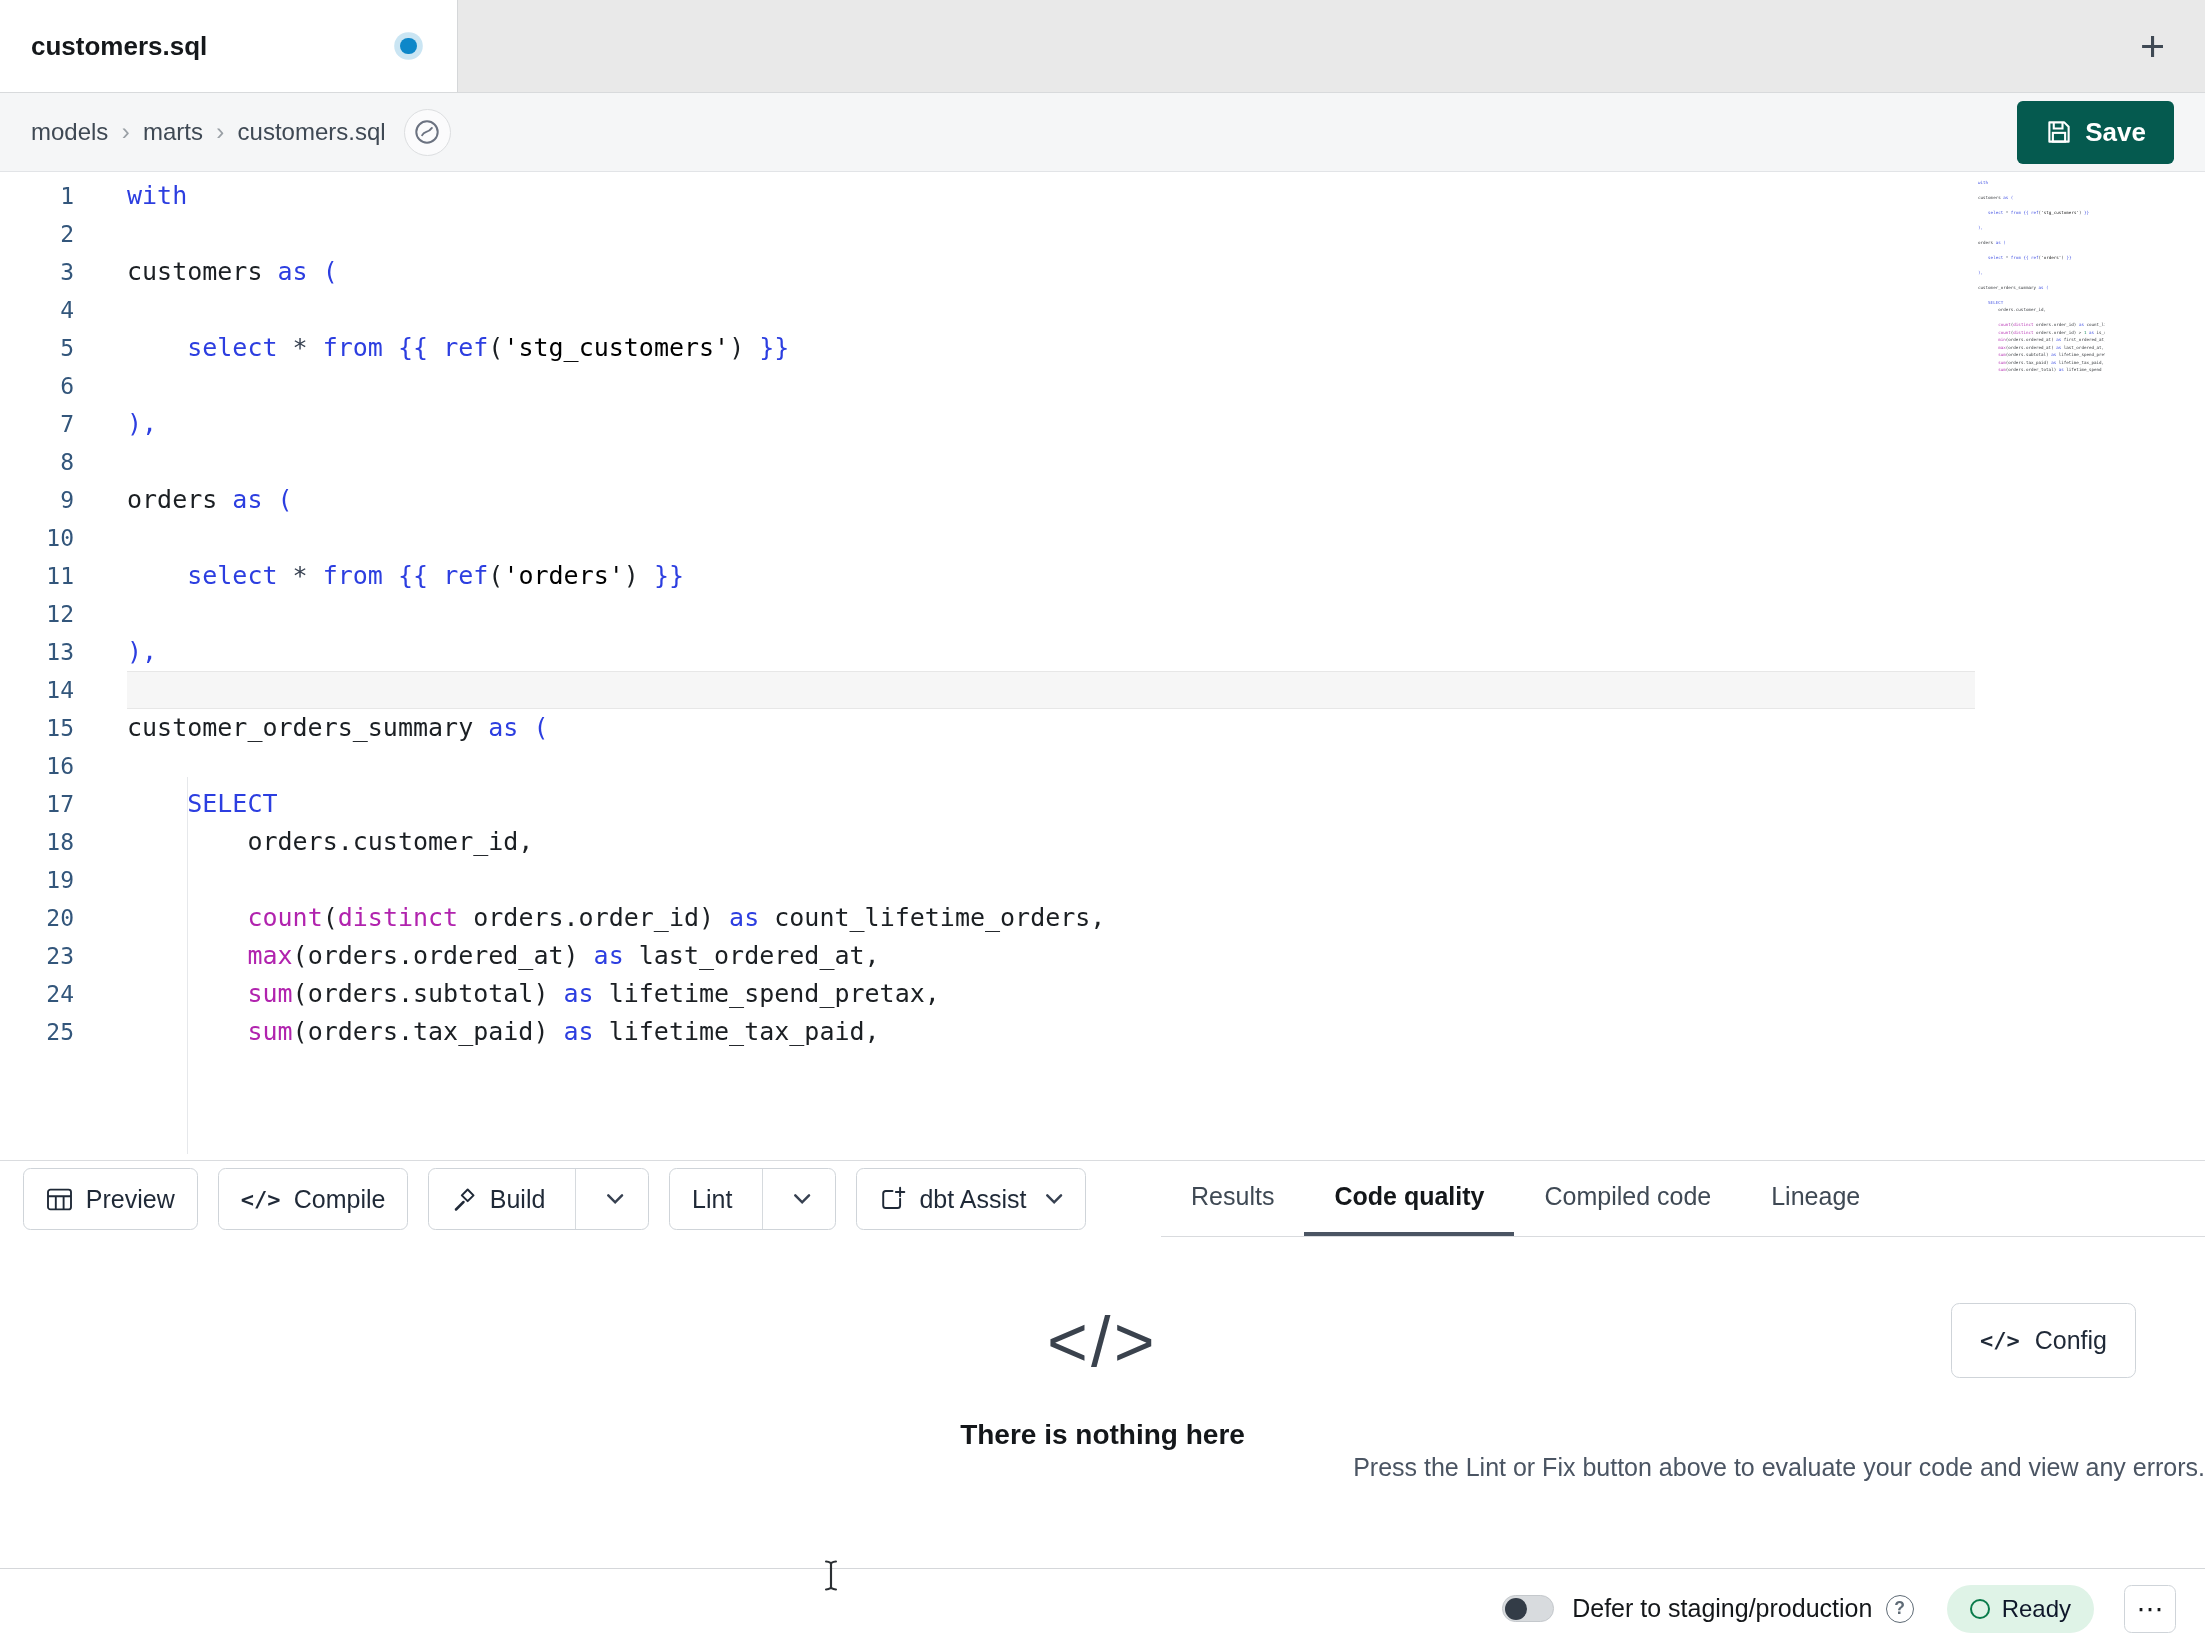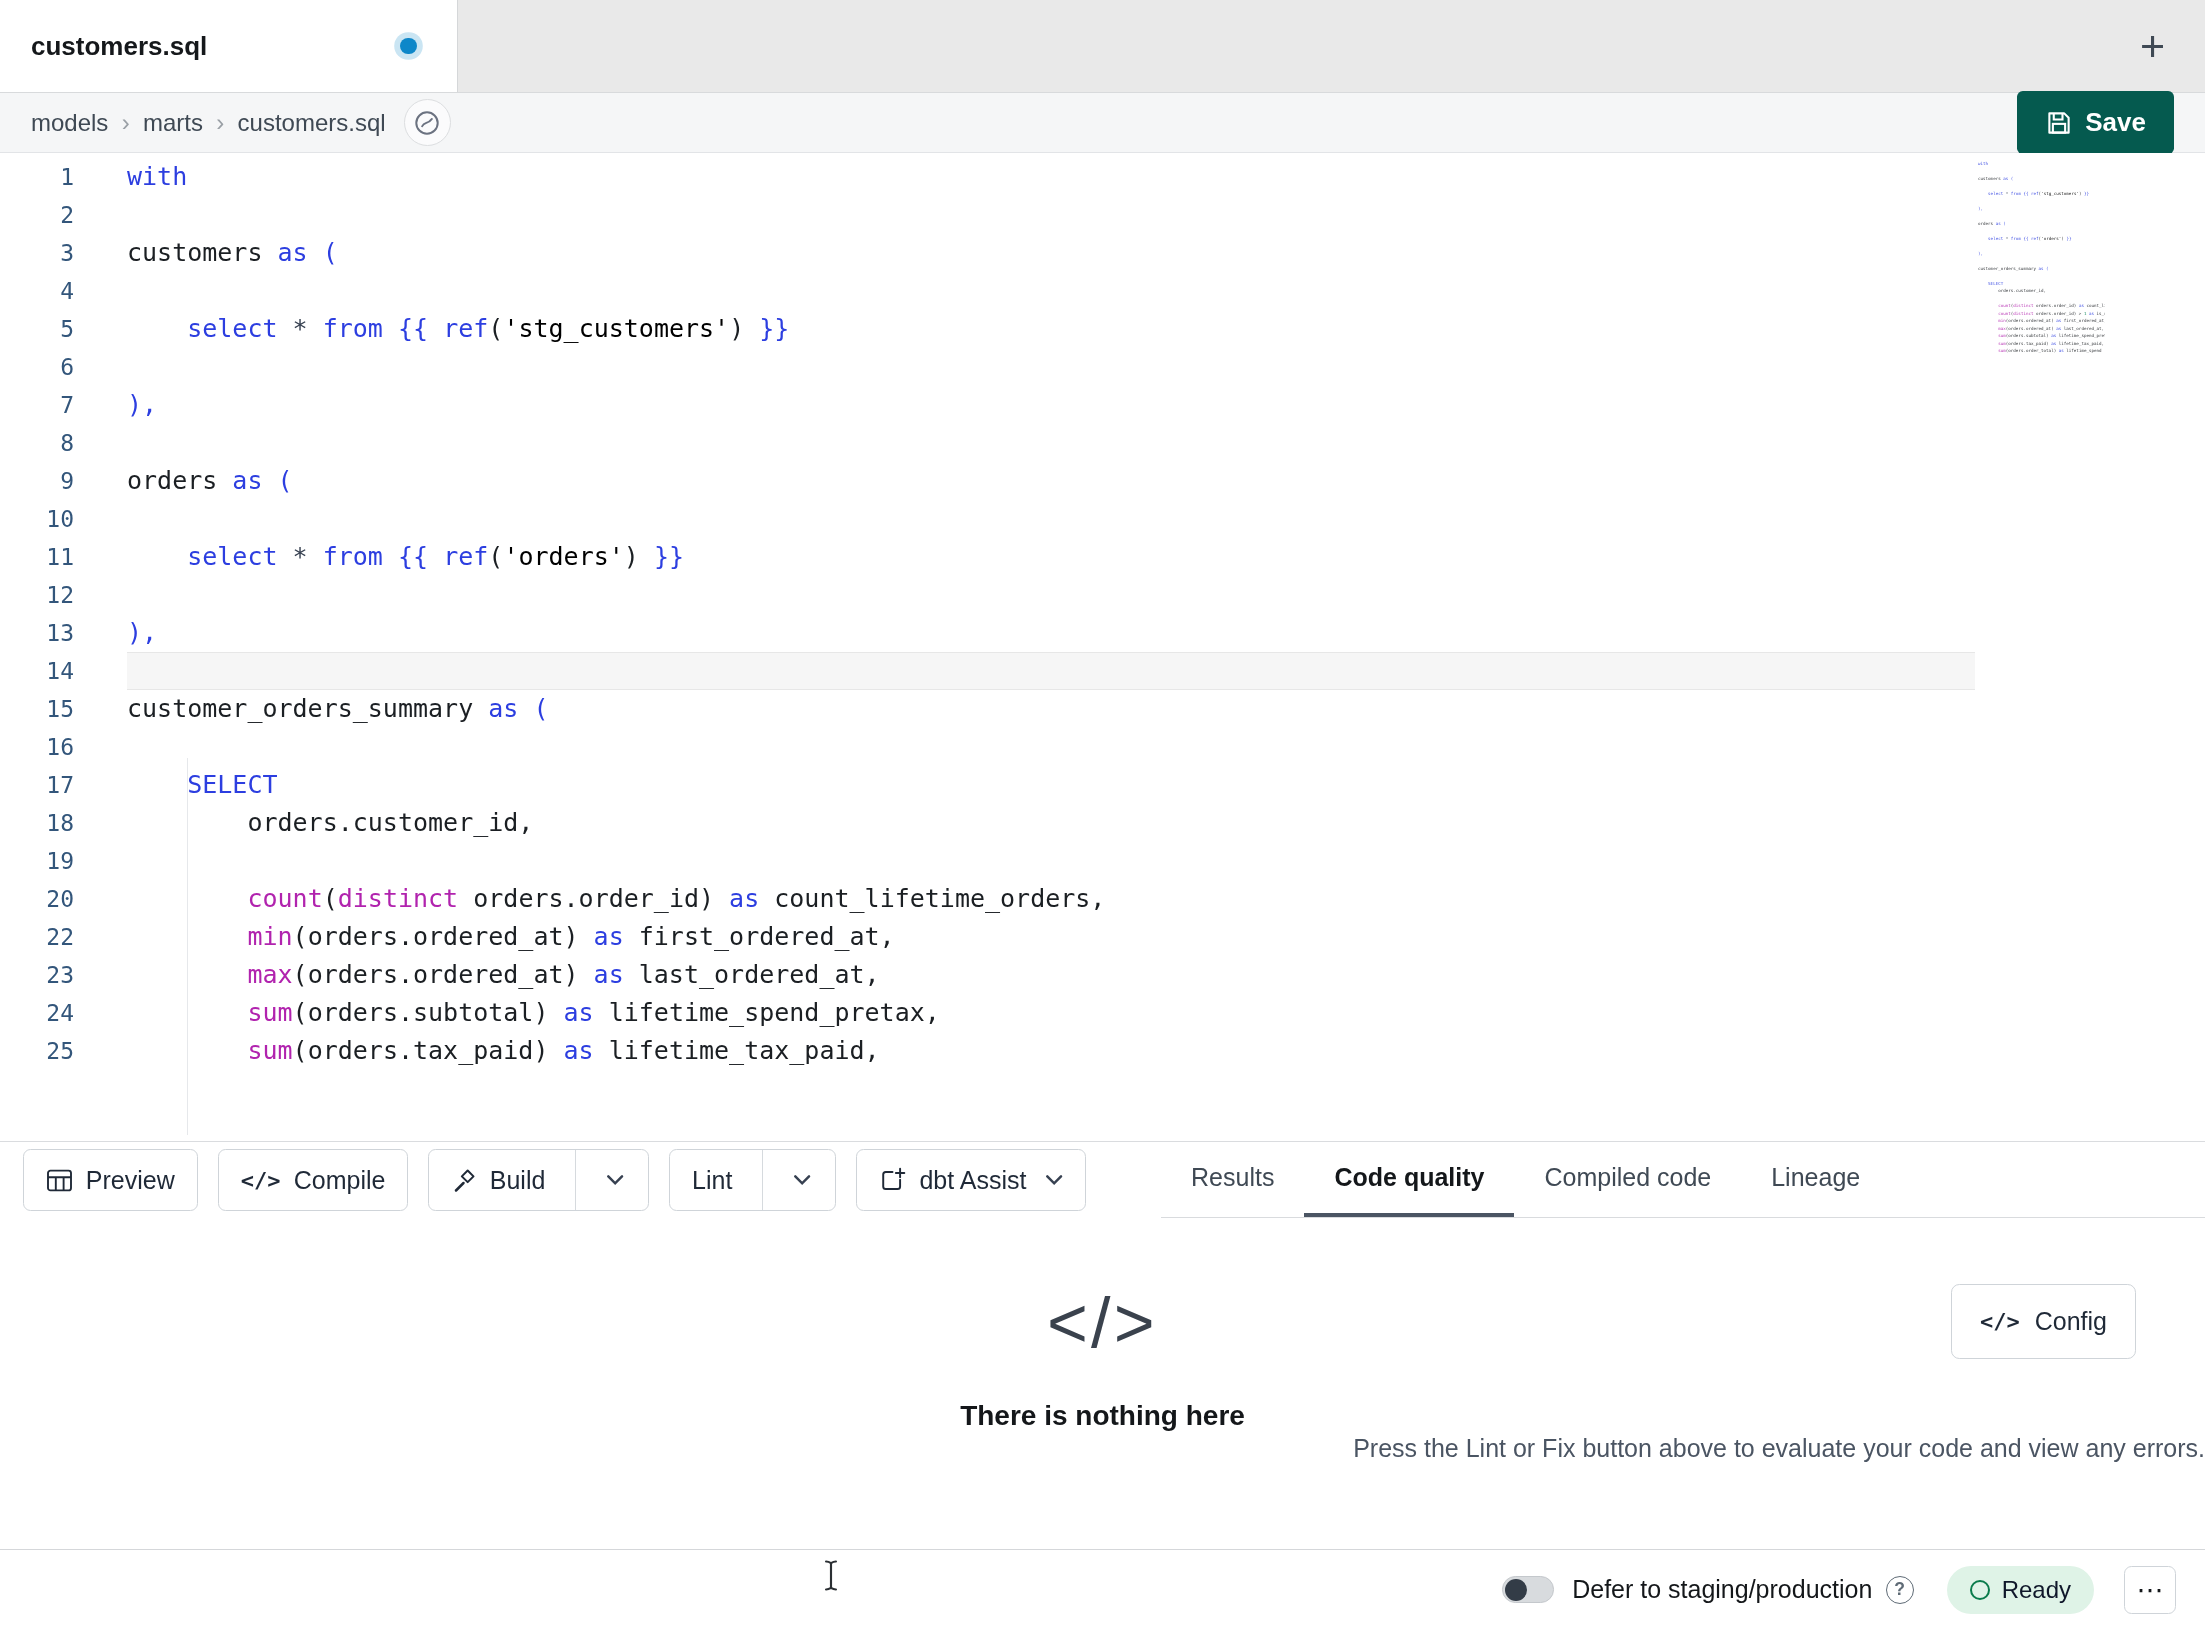--- a/index.html
+++ b/index.html
@@ -10,21 +10,21 @@
   }
 
   
   .tabbar { height:93px; background:#e9e9e9; display:flex; align-items:stretch; border-bottom:0.8px solid #d8dadc; }
   .file-tab { width:458px; background:#ffffff; display:flex; align-items:center; padding:0 40px 0 31px; border-right:0.8px solid #d5d7d9; }
   .file-tab .tab-title { font-size:26px; font-weight:700; color:#15181b; }
   .unsaved-dot { width:16.7px; height:16.7px; border-radius:50%; background:#0d87c9; margin-left:auto; box-shadow:0 0 0 5.8px rgba(13,135,201,0.22); }
   .new-tab-btn { margin-left:auto; align-self:center; margin-right:40px; font-size:43px; font-weight:300; color:#3f4954; line-height:1; cursor:pointer; }
 
   
-  .crumbbar { height:60px; background:#f5f6f7; border-bottom:0.8px solid #e2e4e7; display:flex; align-items:center; padding:12px 31px; }
+  .crumbbar { height:79px; background:#f5f6f7; border-bottom:0.8px solid #e2e4e7; display:flex; align-items:center; padding:12px 31px; }
   .crumb { font-size:24px; color:#3f4954; }
   .crumb-sep { font-size:24px; color:#9aa0a6; margin:0 13.3px; }
   .crumb-icon-btn { width:47px; height:47px; border-radius:50%; border:0.8px solid #dcdee0; background:#fbfbfc; display:flex; align-items:center; justify-content:center; margin-left:18.3px; cursor:pointer; }
   .save-btn { margin-left:auto; height:63px; background:#055a4f; color:#ffffff; border:none; border-radius:5.8px; display:flex; align-items:center; gap:12px; padding:0 28px; font-size:26px; font-weight:600; cursor:pointer; font-family:"Liberation Sans",sans-serif; }
 
   
   .editor { position:relative; height:988px; background:#ffffff; overflow:hidden; }
   .code-lines { padding-top:5px; font-family:"DejaVu Sans Mono", monospace; font-size:25px; line-height:38px; }
   .code-line { display:flex; height:38px; margin-right:230px; }
   .gutter { width:127px; padding-right:53px; text-align:right; color:#33567b; font-size:23px; flex:none; user-select:none; }
@@ -187,24 +187,20 @@
       </div>
       <div class="code-line">
         <span class="gutter">19</span>
         <span class="line-body"></span>
       </div>
       <div class="code-line">
         <span class="gutter">20</span>
         <span class="line-body"><span class="tok-d">        </span><span class="tok-f">count</span><span class="tok-d">(</span><span class="tok-f">distinct</span><span class="tok-d"> orders.order_id</span><span class="tok-d">) </span><span class="tok-k">as</span><span class="tok-d"> count_lifetime_orders,</span></span>
       </div>
       <div class="code-line">
-        <span class="gutter">22</span>
-        <span class="line-body"><span class="tok-d">        </span><span class="tok-f">min</span><span class="tok-d">(orders.ordered_at) </span><span class="tok-k">as</span><span class="tok-d"> first_ordered_at,</span></span>
-      </div>
-      <div class="code-line">
         <span class="gutter">23</span>
         <span class="line-body"><span class="tok-d">        </span><span class="tok-f">max</span><span class="tok-d">(orders.ordered_at) </span><span class="tok-k">as</span><span class="tok-d"> last_ordered_at,</span></span>
       </div>
       <div class="code-line">
         <span class="gutter">24</span>
         <span class="line-body"><span class="tok-d">        </span><span class="tok-f">sum</span><span class="tok-d">(orders.subtotal) </span><span class="tok-k">as</span><span class="tok-d"> lifetime_spend_pretax,</span></span>
       </div>
       <div class="code-line">
         <span class="gutter">25</span>
         <span class="line-body"><span class="tok-d">        </span><span class="tok-f">sum</span><span class="tok-d">(orders.tax_paid) </span><span class="tok-k">as</span><span class="tok-d"> lifetime_tax_paid,</span></span>

